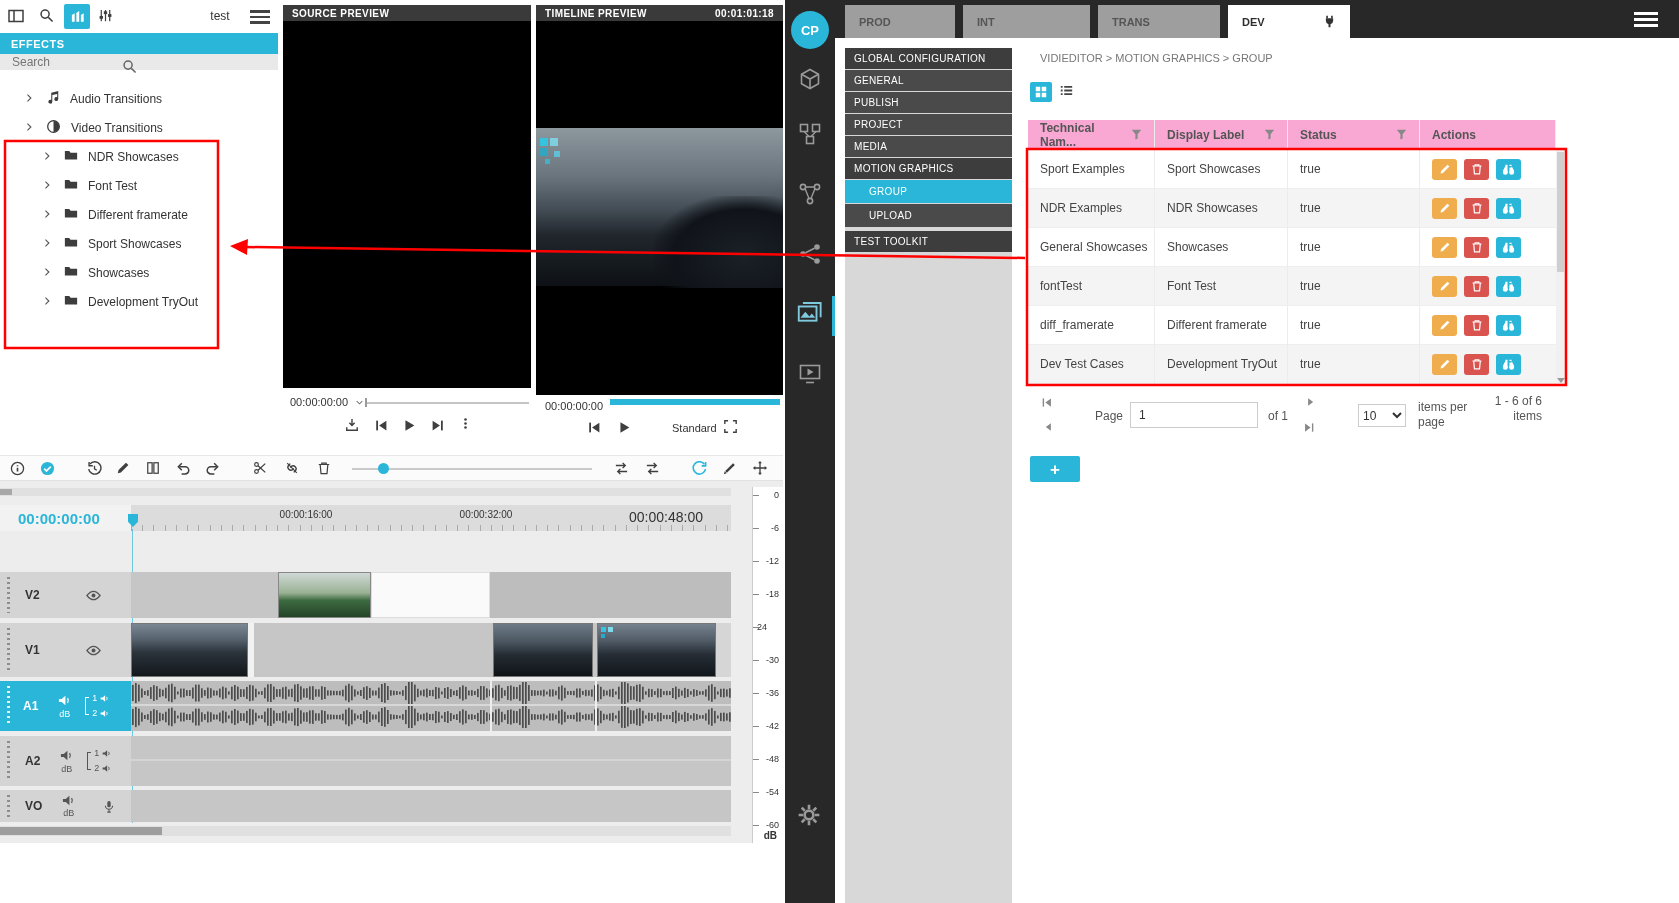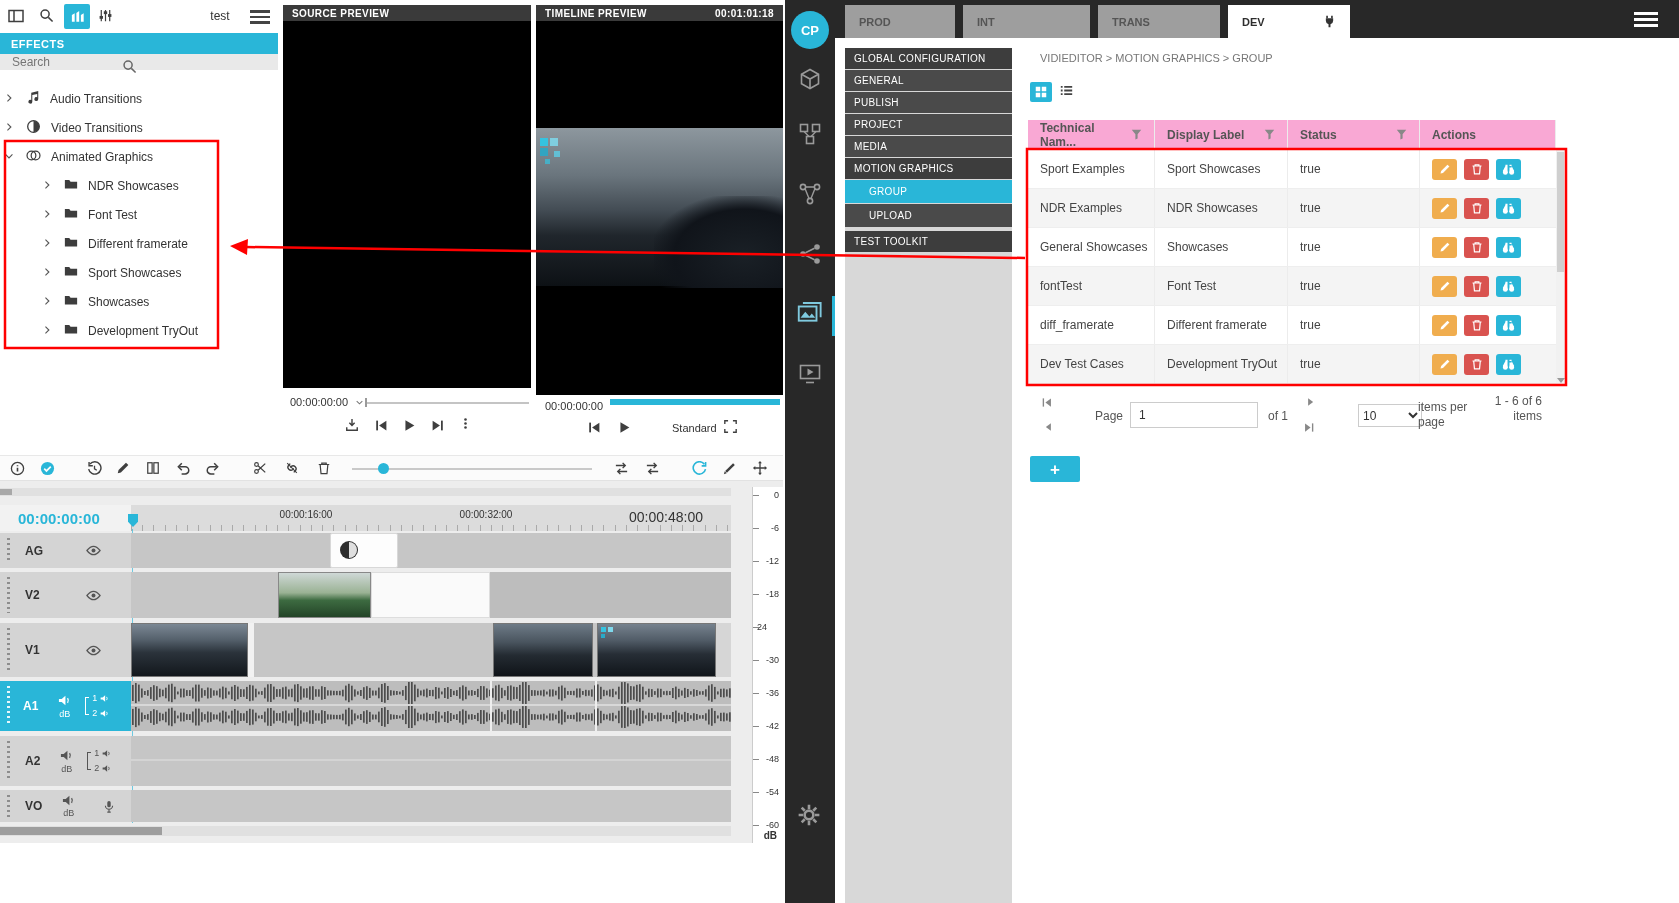--- a/index.html
+++ b/index.html
@@ -7,21 +7,21 @@
   body{font-family:"Liberation Sans",sans-serif;background:#fff;overflow:hidden;position:relative}
   #app{position:relative;width:1679px;height:903px;background:#fff}
   .abs{position:absolute}
   .ic{display:inline-flex;align-items:center;justify-content:center;color:#3f3f3f;vertical-align:middle}
   .ic svg{display:block}
   
   .hdrbar{background:#3a3a3a;color:#fff;font-size:10px;font-weight:bold;letter-spacing:.4px;display:flex;align-items:center;padding:0 9px;justify-content:space-between}
   .effects-hdr{background:#29b6d8;color:#fff;font-size:11px;font-weight:bold;letter-spacing:.5px;display:flex;align-items:center;padding:0 11px}
   .search-row{background:#e9e9e9;display:flex;align-items:center;padding:0 12px;position:relative}
   .search-row input{border:0;background:transparent;outline:none;font-size:12px;color:#444;width:110px;font-family:"Liberation Sans",sans-serif}
-  .tree-row{display:flex;align-items:center;height:29px;padding-left:4px;gap:10px;font-size:12px;color:#333;cursor:pointer;background:#fff}
+  .tree-row{display:flex;align-items:center;height:29px;padding-left:24px;gap:10px;font-size:12px;color:#333;cursor:pointer;background:#fff}
   .tree-row .chev{width:12px;color:#555}
   .tree-row .ticon{color:#3d3d3d}
   .tree-row.child{padding-left:42px}
   
   .tbtn{background:none;border:0;cursor:pointer;color:#3f3f3f;display:inline-flex;align-items:center;justify-content:center}
   
   .track{position:absolute;left:0;width:731px}
   .thead{position:absolute;left:0;top:0;bottom:0;width:131px;background:#d4d4d4;display:flex;align-items:center;font-size:12px;color:#333;gap:6px;padding:0 4px}
   .thead.sel{background:#29b6d8;color:#fff}
   .grip{width:3px;align-self:stretch;margin:5px 3px;background:repeating-linear-gradient(#8d8d8d 0 2px,transparent 2px 5px)}
@@ -115,30 +115,20 @@
       <div class="tree-row">
     <span class="chev"><svg width="10" height="10" viewBox="0 0 16 16" fill="currentColor" xmlns="http://www.w3.org/2000/svg">
             <path d="M5.5 2.5L11 8l-5.5 5.5" fill="none" stroke="currentColor" stroke-width="1.8"></path>
           </svg></span>
     <span class="ticon"><svg width="15" height="15" viewBox="0 0 16 16" fill="currentColor" xmlns="http://www.w3.org/2000/svg">
             <circle cx="8" cy="8" r="6.2" fill="none" stroke="currentColor" stroke-width="1.4"></circle>
             <path d="M8 1.8a6.2 6.2 0 0 1 0 12.4z"></path>
           </svg></span>
     <span>Video Transitions</span>
       </div>
-      <div class="tree-row">
-    <span class="chev"><svg width="10" height="10" viewBox="0 0 16 16" fill="currentColor" xmlns="http://www.w3.org/2000/svg">
-            <path d="M2.5 5.5L8 11l5.5-5.5" fill="none" stroke="currentColor" stroke-width="1.8"></path>
-          </svg></span>
-    <span class="ticon"><svg width="15" height="15" viewBox="0 0 16 16" fill="currentColor" xmlns="http://www.w3.org/2000/svg">
-            <circle cx="5.8" cy="8" r="4.7" fill="none" stroke="currentColor" stroke-width="1.3"></circle>
-            <circle cx="10.2" cy="8" r="4.7" fill="none" stroke="currentColor" stroke-width="1.3"></circle>
-          </svg></span>
-    <span>Animated Graphics</span>
-      </div>
       <div class="tree-row child">
       <span class="chev"><svg width="10" height="10" viewBox="0 0 16 16" fill="currentColor" xmlns="http://www.w3.org/2000/svg">
             <path d="M5.5 2.5L11 8l-5.5 5.5" fill="none" stroke="currentColor" stroke-width="1.8"></path>
           </svg></span>
       <span class="ticon"><svg width="14" height="14" viewBox="0 0 16 16" fill="currentColor" xmlns="http://www.w3.org/2000/svg">
             <path d="M1 3.5h5l1.5 2H15V13H1V3.5z"></path>
           </svg></span>
       <span>NDR Showcases</span>
       </div>
       <div class="tree-row child">
@@ -374,38 +364,20 @@
     </div>
     <div class="abs" style="left:131px;top:24px;width:600px;height:26px;background:#dcdcdc;background-image:repeating-linear-gradient(90deg,#aaa 0 1px,transparent 1px 11.25px);background-size:100% 6px;background-position:0 100%;background-repeat:no-repeat"></div>
     <div class="abs" style="left:131px;top:24px;width:600px;height:26px">
         <span class="abs" style="left:130px;top:4px;width:90px;text-align:center;font-size:10px;color:#333">00:00:16:00</span>
         <span class="abs" style="left:310px;top:4px;width:90px;text-align:center;font-size:10px;color:#333">00:00:32:00</span>
         <span class="abs" style="left:490px;top:4px;width:90px;text-align:center;font-size:14px;color:#333">00:00:48:00</span>
       </div>
     <div class="abs" style="left:128px;top:33px;width:10px;height:13px;background:#29b6d8;clip-path:polygon(0 0,100% 0,100% 60%,50% 100%,0 60%)"></div>
     <div class="abs" style="left:132px;top:48px;width:1px;height:294px;background:#29b6d8;opacity:.65"></div>
 
-    <div class="track" style="top:52px;height:35px">
-      <div class="thead">
-        <div class="grip"></div>
-        <span class="tname">AG</span>
-        <span class="ic" style="margin-left:auto;margin-right:26px;color:#555">
-            <svg width="15" height="11" viewBox="0 0 16 10" fill="currentColor" xmlns="http://www.w3.org/2000/svg">
-              <path d="M1 5c2.6-3.3 4.8-4.5 7-4.5S12.4 1.7 15 5c-2.6 3.3-4.8 4.5-7 4.5S3.6 8.3 1 5z" fill="none" stroke="currentColor" stroke-width="1.3"></path>
-              <circle cx="8" cy="5" r="2.1"></circle>
-            </svg>
-          </span>
-      </div>
-      <div class="tbody">
-        <div class="clip" style="left:199px;width:68px;background:#fdfdfd;border:1px solid #d8d8d8;border-radius:2px">
-          <span class="abs" style="left:9px;top:7px;width:18px;height:18px;border-radius:50%;background:#2d2d2d"></span>
-          <span class="abs" style="left:18px;top:8px;width:8px;height:16px;border-radius:0 8px 8px 0;background:#fff;opacity:.85"></span>
-        </div>
-      </div>
-    </div>
 
     <div class="track" style="top:91px;height:46px">
       <div class="thead">
         <div class="grip"></div>
         <span class="tname">V2</span>
         <span class="ic" style="margin-left:auto;margin-right:26px;color:#555">
             <svg width="15" height="11" viewBox="0 0 16 10" fill="currentColor" xmlns="http://www.w3.org/2000/svg">
               <path d="M1 5c2.6-3.3 4.8-4.5 7-4.5S12.4 1.7 15 5c-2.6 3.3-4.8 4.5-7 4.5S3.6 8.3 1 5z" fill="none" stroke="currentColor" stroke-width="1.3"></path>
               <circle cx="8" cy="5" r="2.1"></circle>
             </svg>
@@ -1297,21 +1269,21 @@
         <svg width="10" height="10" viewBox="0 0 16 16" fill="currentColor" xmlns="http://www.w3.org/2000/svg">
           <path d="M5 2l8 6-8 6z"></path>
         </svg>
       </button>
     <button class="tbtn abs" style="left:1303px;top:422px;color:#888">
         <svg width="11" height="11" viewBox="0 0 16 16" fill="currentColor" xmlns="http://www.w3.org/2000/svg">
           <rect x="13" y="2" width="2" height="12"></rect>
           <path d="M3 2l8 6-8 6z"></path>
         </svg>
       </button>
-    <select class="abs" style="left:1358px;top:404px;width:64px;height:23px;border:1px solid #ccc;font-size:12px;color:#333;background:#fff">
+    <select class="abs" style="left:1358px;top:404px;width:48px;height:23px;border:1px solid #ccc;font-size:12px;color:#333;background:#fff">
       <option>10</option>
     </select>
     <span class="abs pager-txt" style="left:1418px;top:400px;width:66px;line-height:15px">items per page</span>
     <span class="abs pager-txt" style="left:1494px;top:394px;width:48px;line-height:15px;text-align:right">1 - 6 of 6 items</span>
   </div>
 
   <button class="abs" style="left:1030px;top:456px;width:50px;height:26px;background:#29b6d8;border:0;border-radius:2px;color:#fff;font-size:17px;font-weight:bold;cursor:pointer;line-height:1">+</button>
 
   <svg class="annot" width="1679" height="903">
     <rect x="5" y="141" width="213" height="207" fill="none" stroke="#ff0000" stroke-width="2.5"></rect>

